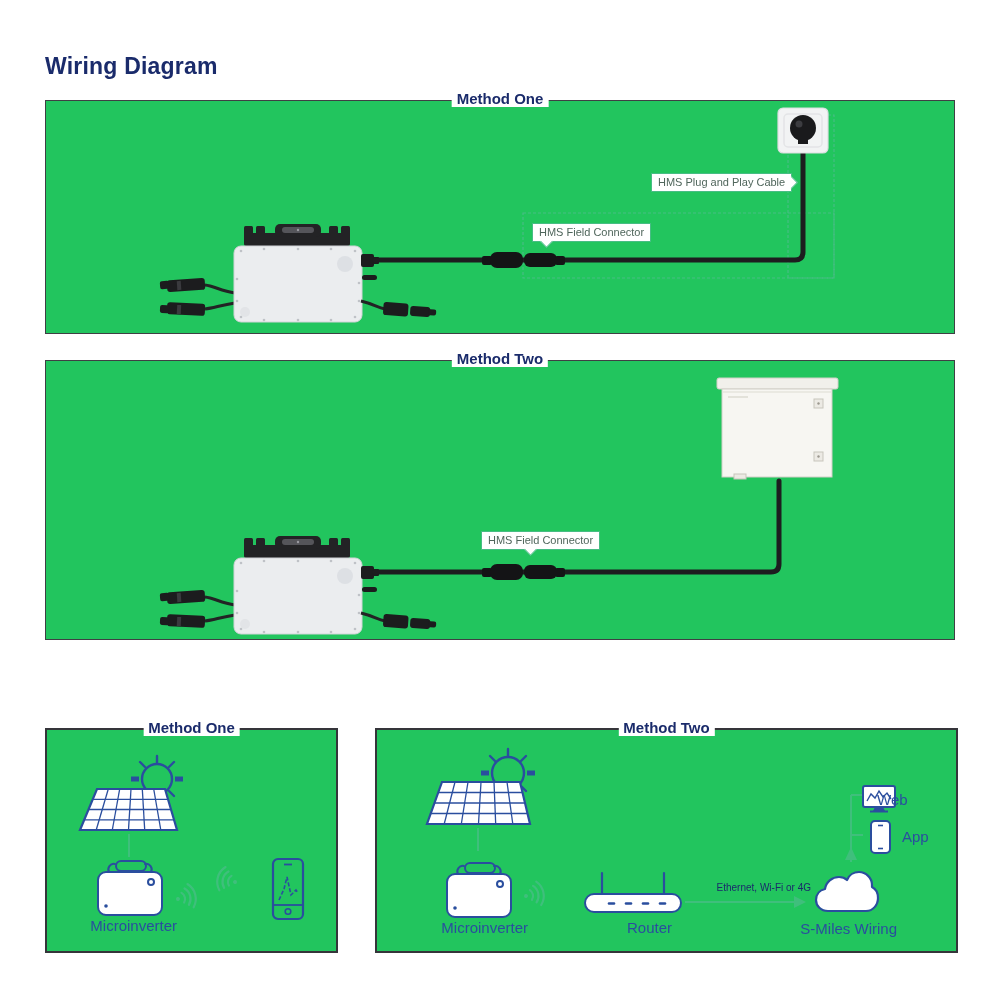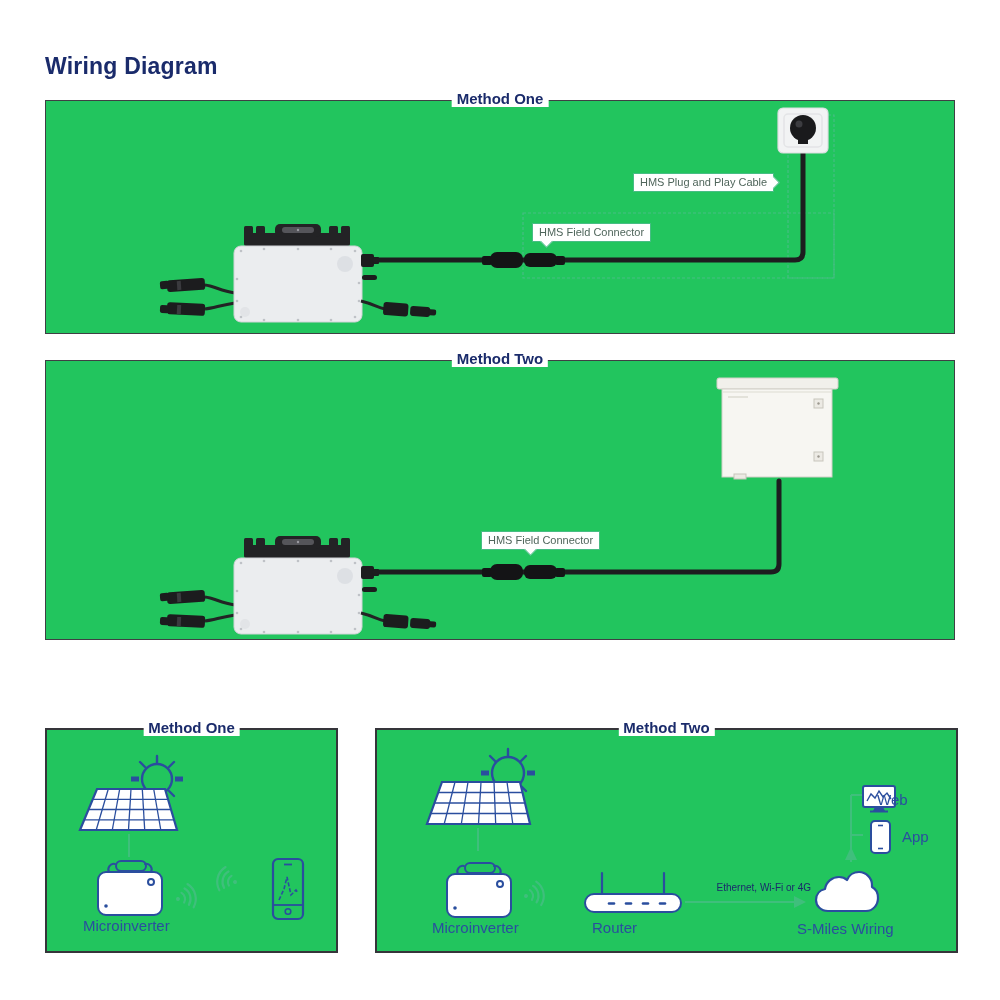--- a/index.html
+++ b/index.html
@@ -12,21 +12,21 @@
   .legend{position:absolute;top:-11px;left:50%;transform:translateX(-50%);
           background:#fff;padding:0 5px;font-size:15px;font-weight:bold;color:#1a2b6b;white-space:nowrap;}
   .abs{position:absolute;}
   .callout{position:absolute;background:#fff;border:1px solid #47bd84;color:#50665c;
            font-size:11px;line-height:17px;padding:0 6px;white-space:nowrap;z-index:5;}
   .arr-right::after{content:'';position:absolute;right:-5px;top:50%;margin-top:-4.5px;width:8px;height:8px;
            background:#fff;border-top:1px solid #47bd84;border-right:1px solid #47bd84;transform:rotate(45deg);}
   .arr-down::after{content:'';position:absolute;left:9px;bottom:-5px;width:8px;height:8px;
            background:#fff;border-bottom:1px solid #47bd84;border-right:1px solid #47bd84;transform:rotate(45deg);}
   .arr-down.mid::after{left:44px;}
-  .blab{position:absolute;color:#2a4e9e;font-size:15px;text-align:left;white-space:nowrap;}
+  .blab{position:absolute;color:#2a4e9e;font-size:15px;text-align:right;white-space:nowrap;}
   .slab{position:absolute;color:#1a2b6b;font-size:10px;text-align:right;white-space:nowrap;}
 </style>
 </head>
 <body>
 
 <div id="page">
 
   <div class="h1" style="left:45px;top:53px;">Wiring Diagram</div>
 
   <div class="mbox wbox" style="left:45px;top:100px;width:908px;height:232px;">
@@ -99,21 +99,21 @@
         <rect x="752" y="33" width="10" height="10" fill="#1a1a1c"></rect>
       </g>
       <g fill="#141416">
         <rect x="436" y="155" width="10" height="9" rx="2"></rect>
         <rect x="444" y="151" width="33" height="16" rx="7"></rect>
         <rect x="478" y="152" width="33" height="14" rx="6"></rect>
         <rect x="509" y="155" width="10" height="9" rx="2"></rect>
       </g>
     </svg>
 
-    <div class="callout arr-right" style="left:587px;top:72px;">HMS Plug and Play Cable</div>
+    <div class="callout arr-right" style="left:605px;top:72px;">HMS Plug and Play Cable</div>
     <div class="callout arr-down" style="left:486px;top:122px;">HMS Field Connector</div>
   </div>
 
   <div class="mbox wbox" style="left:45px;top:360px;width:908px;height:278px;">
     <div class="legend">Method Two</div>
 
     <svg class="abs" style="left:113px;top:174px;" width="280" height="112" viewBox="0 0 280 112">
       <g stroke="#232325" stroke-width="3" fill="none">
         <path d="M76,70 C 62,68 55,63 46,62"></path>
           <path d="M76,80 C 62,82 55,85 46,86"></path>

